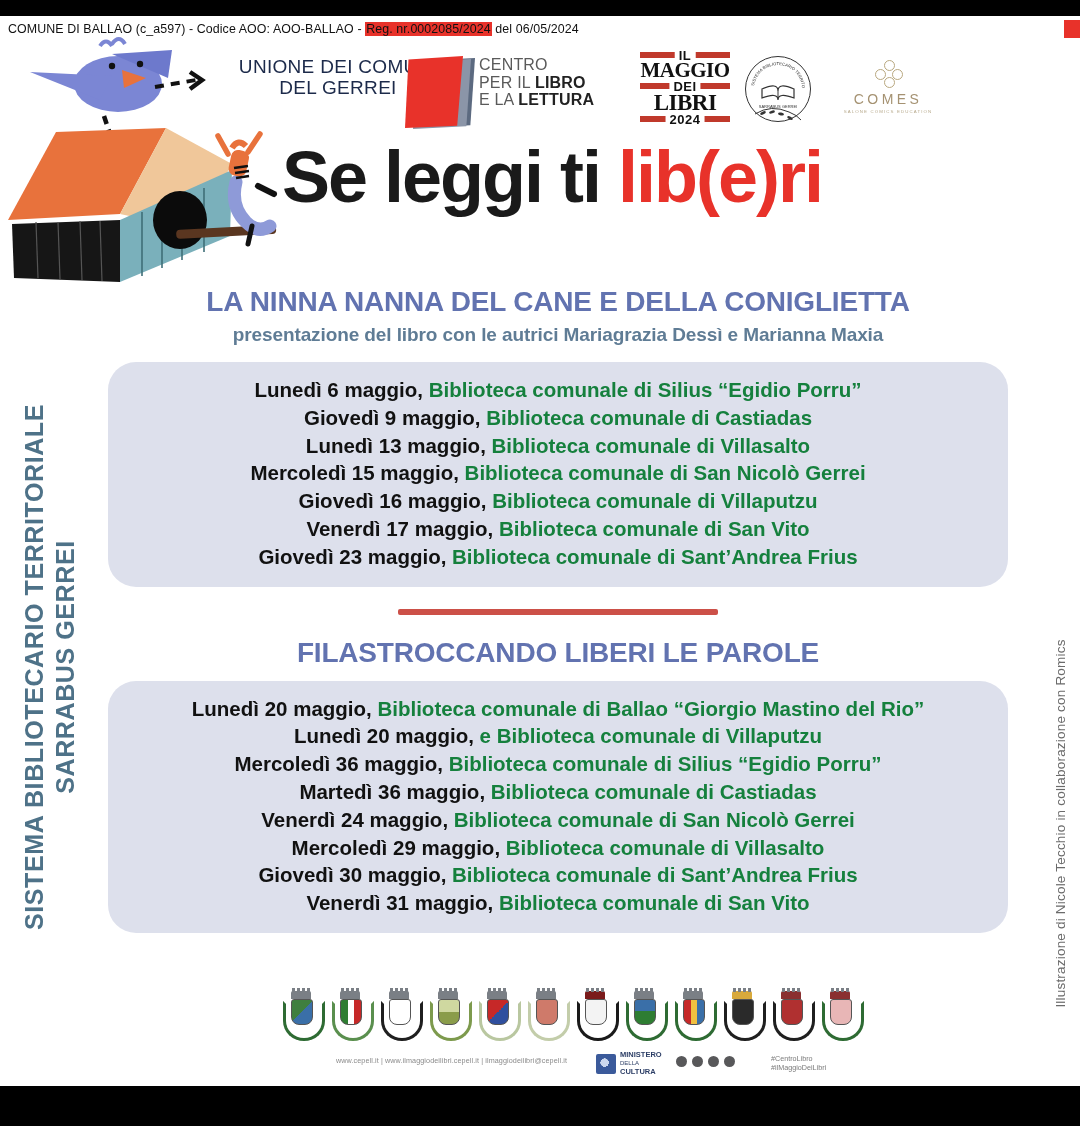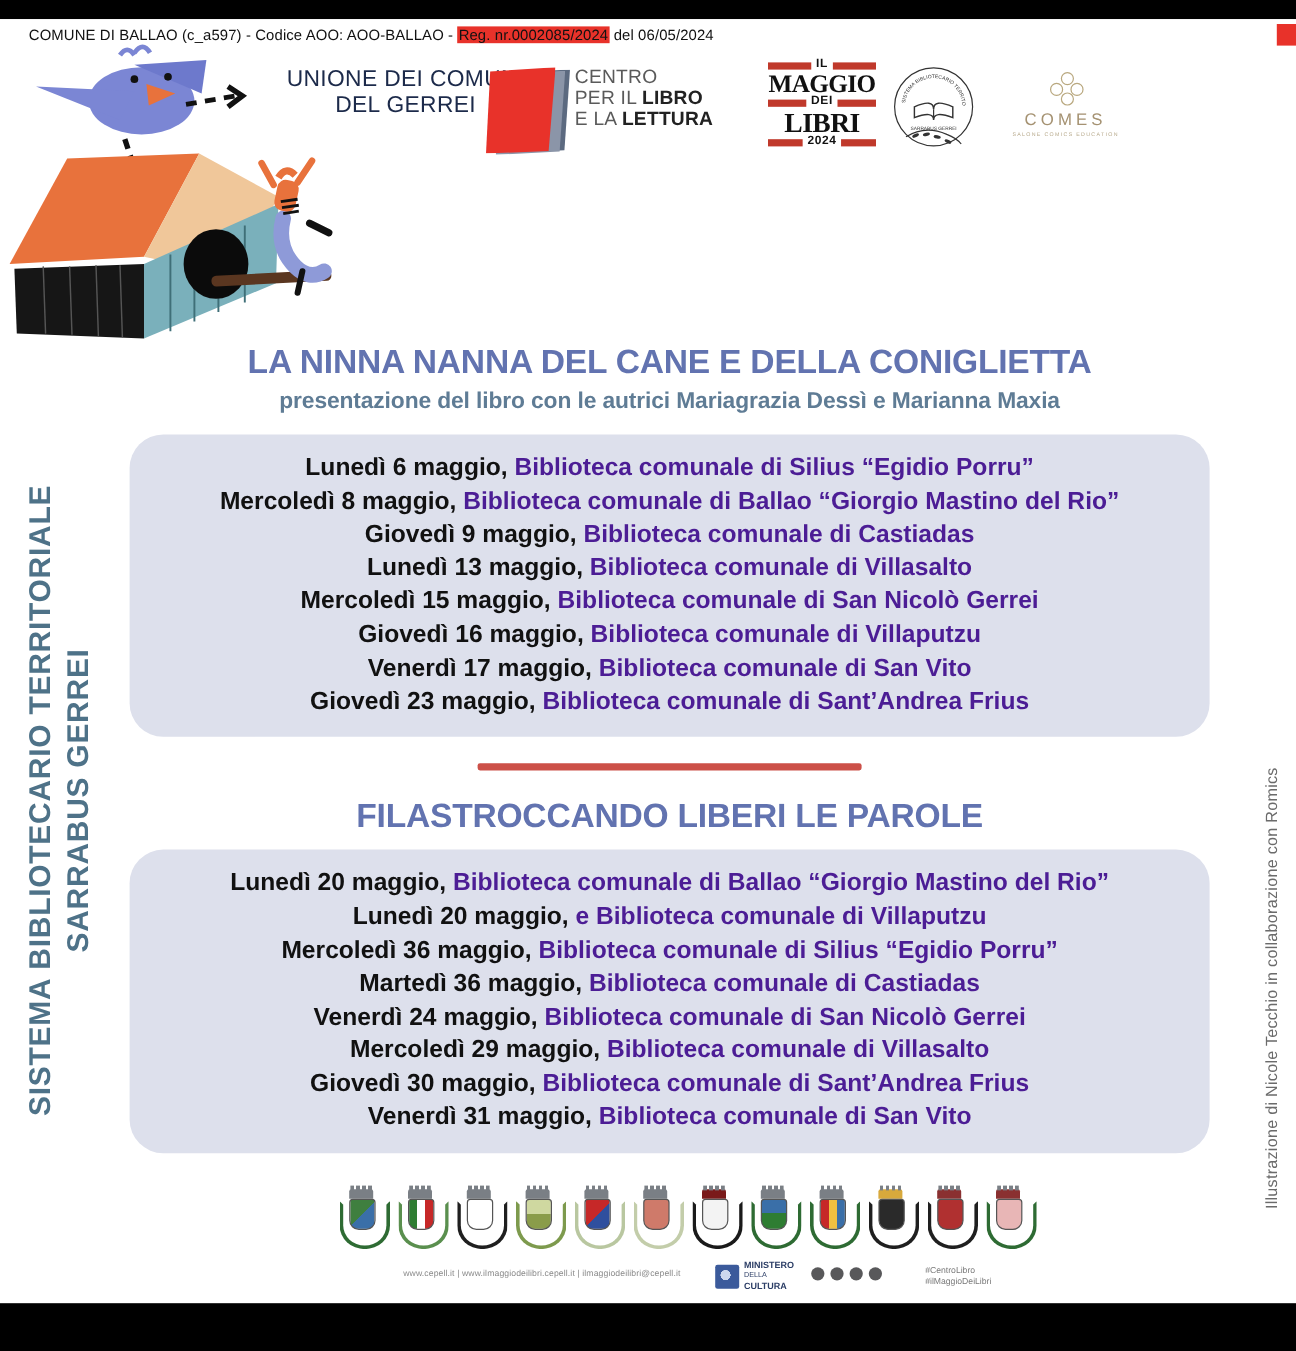--- a/index.html
+++ b/index.html
@@ -10,21 +10,21 @@
     overflow:hidden;
     position:relative;
   }
   
   .bar-top{position:absolute;left:0;top:0;width:1080px;height:16px;background:#000;}
   .bar-bottom{position:absolute;left:0;bottom:0;width:1080px;height:40px;background:#000;}
   .page{position:absolute;left:0;top:16px;width:1080px;height:1070px;background:#fff;overflow:hidden;}
 
   
   .stamp{
-    position:absolute;left:24px;top:6px;width:640px;height:20px;
+    position:absolute;left:8px;top:6px;width:640px;height:20px;
     font-family:"Liberation Sans", sans-serif;
     font-size:12.4px;letter-spacing:.1px;color:#111;white-space:nowrap;z-index:40;
   }
   .stamp .hl{background:#e8322a;color:#111;padding:0 1px;}
   .stamp-mark{position:absolute;left:1064px;top:4px;width:16px;height:18px;background:#e8322a;z-index:40;}
 
   
   .header{position:absolute;left:0;top:14px;width:1080px;height:92px;}
   .unione{
     position:absolute;left:188px;top:26px;width:300px;text-align:center;
@@ -41,21 +41,21 @@
       clip-path:polygon(6% 5%,100% 0,90% 97%,0 100%);}
   .cpl-txt{position:absolute;left:74px;top:8px;font-size:16px;line-height:17.5px;color:#5a5a5a;letter-spacing:.2px;}
   .cpl-txt b{color:#222;font-weight:700;}
 
   .maggio{
     position:absolute;left:640px;top:20px;width:90px;height:76px;
     border:0;text-align:center;background:#fff;
   }
   .maggio .rule{height:6px;background:#c0392b;margin:2px 0;position:relative;}
   .maggio .rule span{position:absolute;left:50%;transform:translateX(-50%);top:-4px;
-      background:#fff;padding:0 4px;font-size:10px;font-weight:700;color:#111;letter-spacing:.5px;}
+      background:#fff;padding:0 4px;font-size:13px;font-weight:700;color:#111;letter-spacing:.5px;}
   .maggio .big{font-family:"Liberation Serif",serif;font-weight:700;font-size:21px;line-height:21px;color:#111;letter-spacing:-.5px;}
   .maggio .big2{font-family:"Liberation Serif",serif;font-weight:700;font-size:23px;line-height:23px;color:#111;letter-spacing:-.5px;}
 
   .sbt-logo{position:absolute;left:745px;top:26px;width:66px;height:66px;}
   .sbt-logo .ring{position:absolute;inset:0;border:1.4px solid #333;border-radius:50%;}
   .sbt-logo svg{position:absolute;left:0;top:0;}
 
   .comes{position:absolute;left:838px;top:30px;width:100px;text-align:center;}
   .comes .quat{width:26px;height:26px;margin:0 auto 5px;position:relative;}
   .comes .quat i{position:absolute;width:9px;height:9px;border:1.6px solid #b9a87f;border-radius:50%;background:#fff;}
@@ -100,21 +100,21 @@
     font-size:19px;margin-top:6px;letter-spacing:-.1px;
   }
   .panel{
     background:#dde0ec;border-radius:28px;padding:14px 0 16px;
   }
   .row{
     text-align:center;font-size:20.5px;line-height:27.8px;font-weight:700;
     white-space:nowrap;
   }
   .row .d{color:#111;}
-  .row .v{color:#4c1d95;}
+  .row .v{color:#15803d;}
 
   .divider{
     width:320px;height:6px;background:#cc5048;margin:22px auto 0;border-radius:2px;
   }
 
   
   .crests{position:absolute;left:283px;top:975px;width:575px;height:46px;display:flex;justify-content:space-between;}
   .crest{width:36px;height:46px;position:relative;}
   .crest .crown{position:absolute;left:8px;top:0;width:20px;height:8px;background:#7a7f85;border-radius:2px 2px 0 0;}
   .crest .crown:after{content:"";position:absolute;left:1px;top:-3px;width:18px;height:4px;
@@ -261,35 +261,35 @@
           <i class="c1"></i>
           <i class="c2"></i>
           <i class="c3"></i>
           <i class="c4"></i>
         </div>
       <div class="nm">COMES</div>
       <div class="sub">SALONE COMICS EDUCATION</div>
     </div>
   </div>
 
+  <div class="maintitle"><span>Se leggi ti </span><span class="red">lib(e)ri</span></div>
 
   <div class="vleft">
     <div>SISTEMA BIBLIOTECARIO TERRITORIALE</div>
     <div>SARRABUS GERREI</div>
   </div>
   <div class="vright">Illustrazione di Nicole Tecchio in collaborazione con Romics</div>
 
   <div style="position:absolute;left:108px;top:270px;width:900px;">
 
     <div>
       <div class="sect-title">LA NINNA NANNA DEL CANE E DELLA CONIGLIETTA</div>
       <div class="sect-sub">presentazione del libro con le autrici Mariagrazia Dessì e Marianna Maxia</div>
       <div class="panel" style="margin-top:16px;">
         <div class="row"><span class="d">Lunedì 6 maggio,</span><span class="v"> Biblioteca comunale di Silius “Egidio Porru”</span></div>
-        <div class="row"><span class="d">Mercoledì 8 maggio,</span><span class="v"> Biblioteca comunale di Ballao “Giorgio Mastino del Rio”</span></div>
         <div class="row"><span class="d">Giovedì 9 maggio,</span><span class="v"> Biblioteca comunale di Castiadas</span></div>
         <div class="row"><span class="d">Lunedì 13 maggio,</span><span class="v"> Biblioteca comunale di Villasalto</span></div>
         <div class="row"><span class="d">Mercoledì 15 maggio,</span><span class="v"> Biblioteca comunale di San Nicolò Gerrei</span></div>
         <div class="row"><span class="d">Giovedì  16 maggio,</span><span class="v"> Biblioteca comunale di Villaputzu</span></div>
         <div class="row"><span class="d">Venerdì 17 maggio,</span><span class="v"> Biblioteca comunale di San Vito</span></div>
         <div class="row"><span class="d">Giovedì 23 maggio,</span><span class="v"> Biblioteca comunale di Sant’Andrea Frius</span></div>
       </div>
     </div>
 
     <div class="divider"></div>

